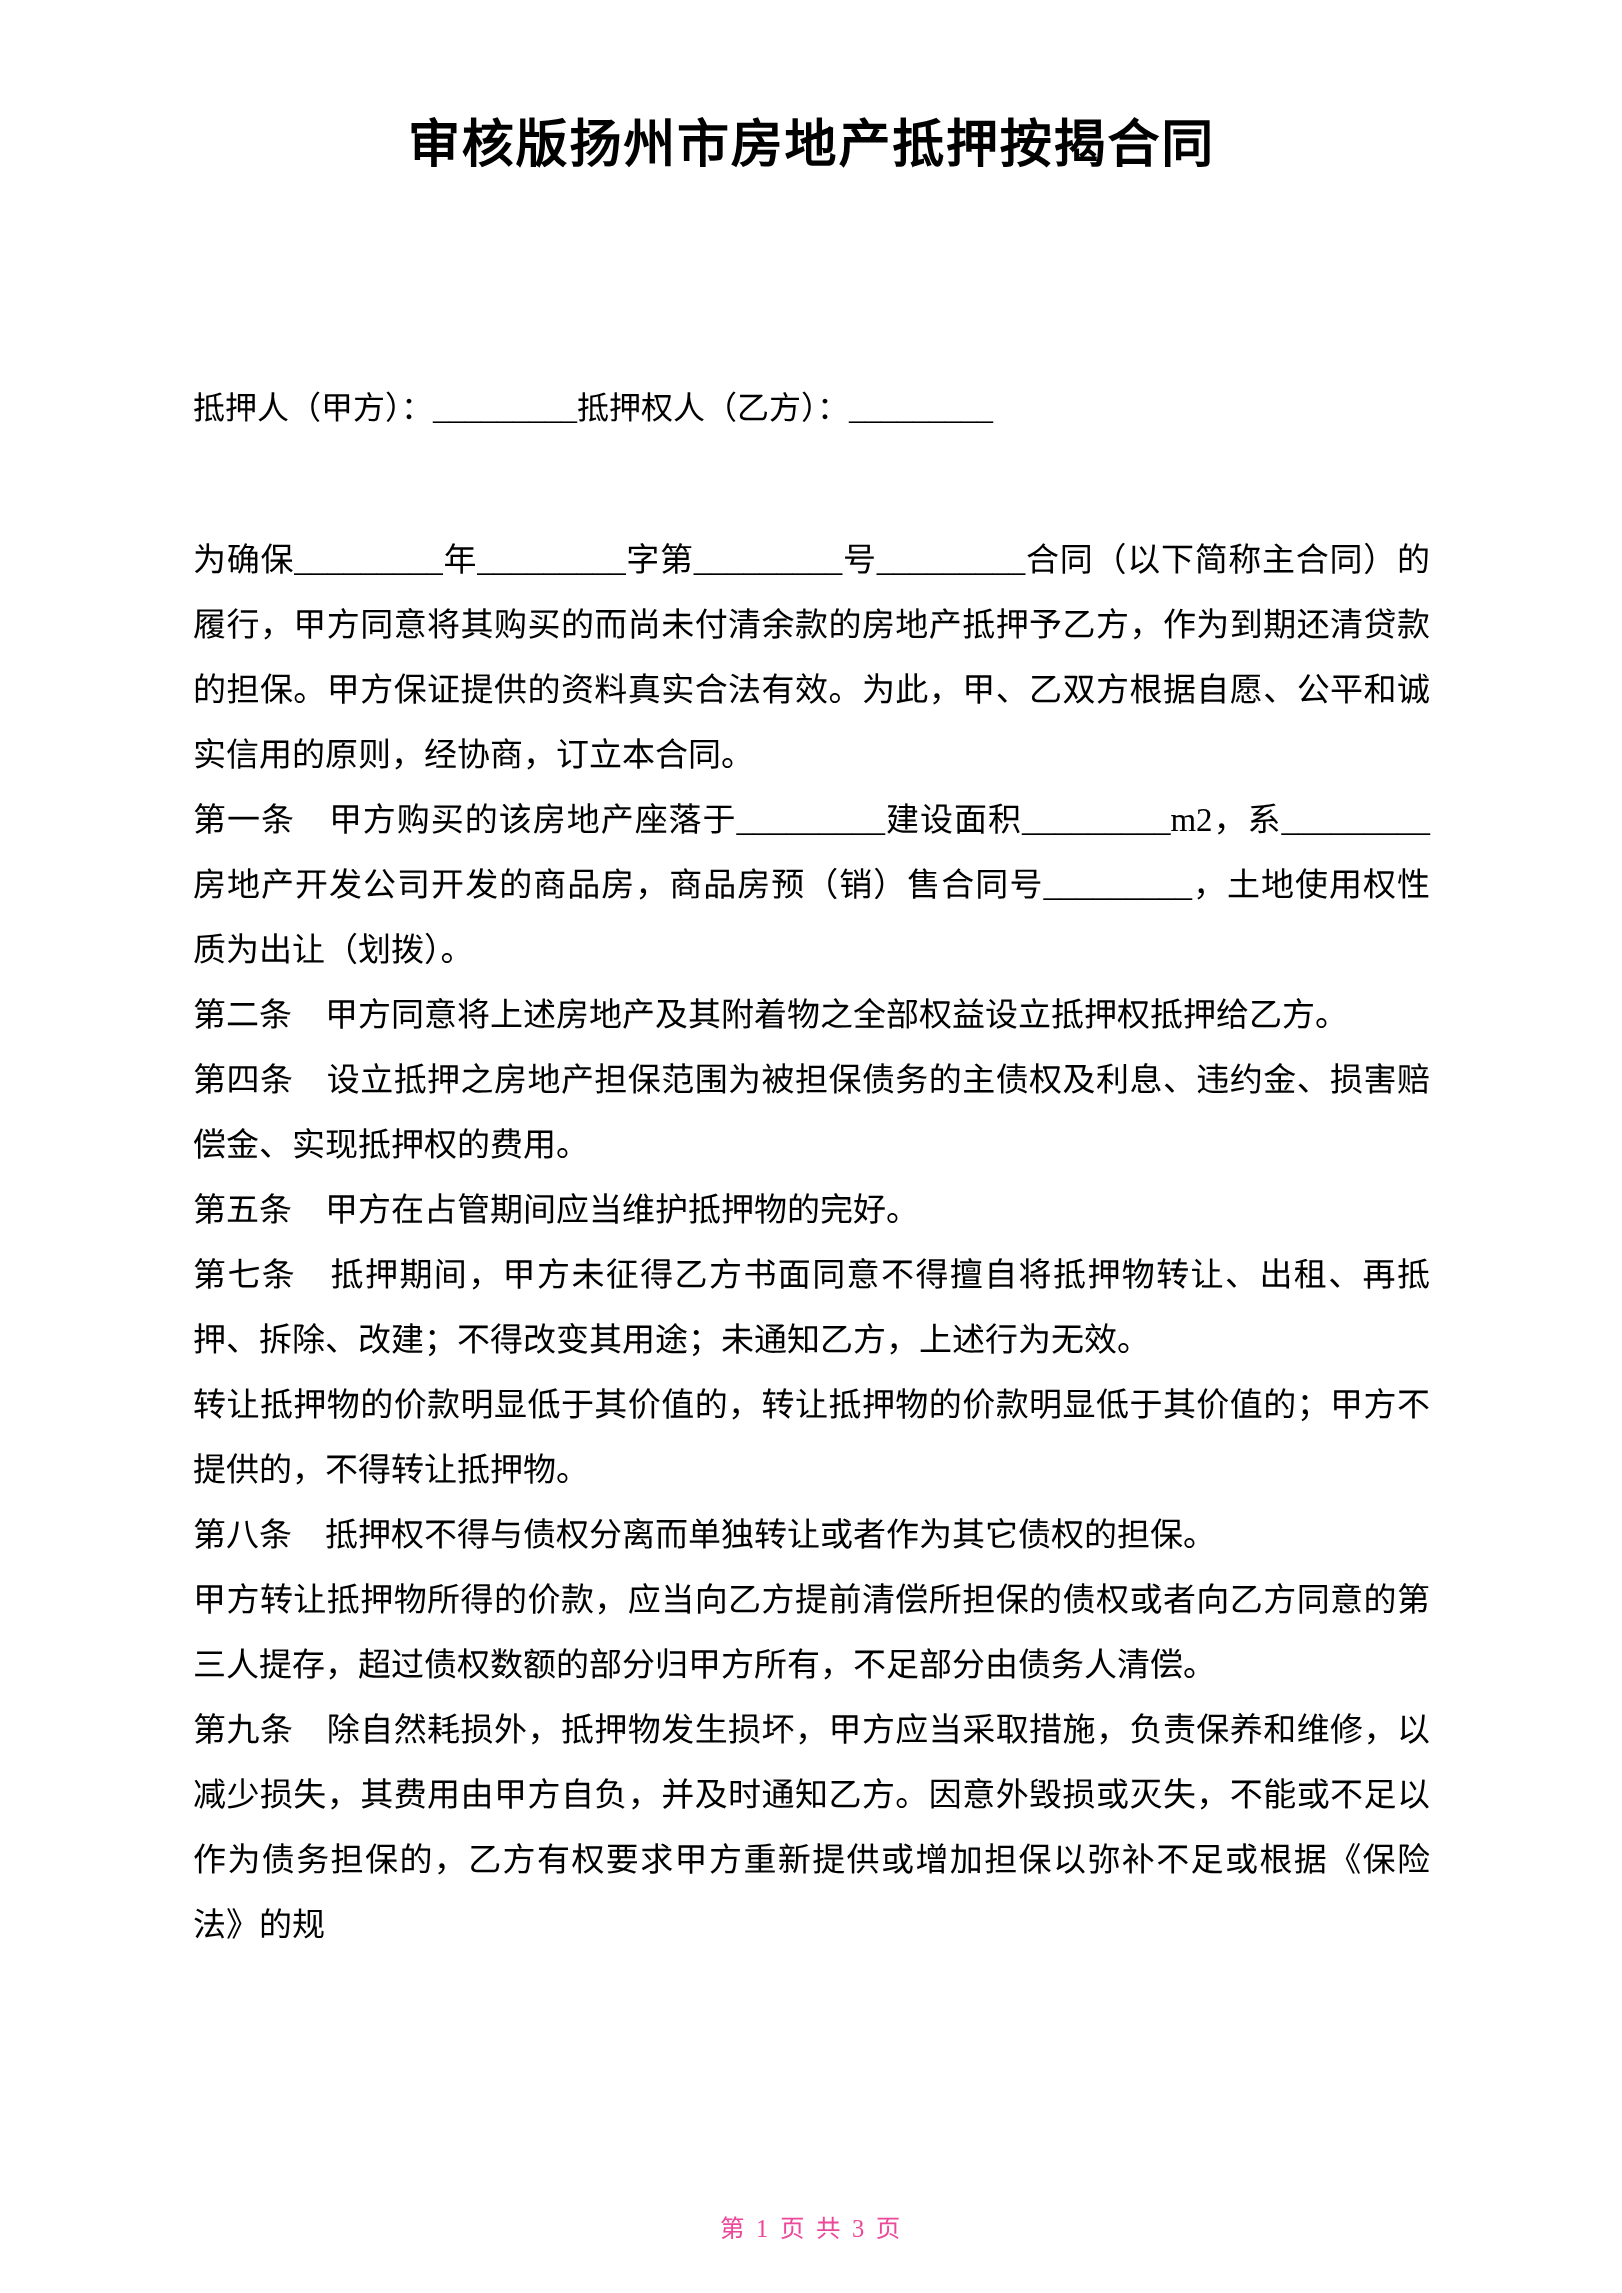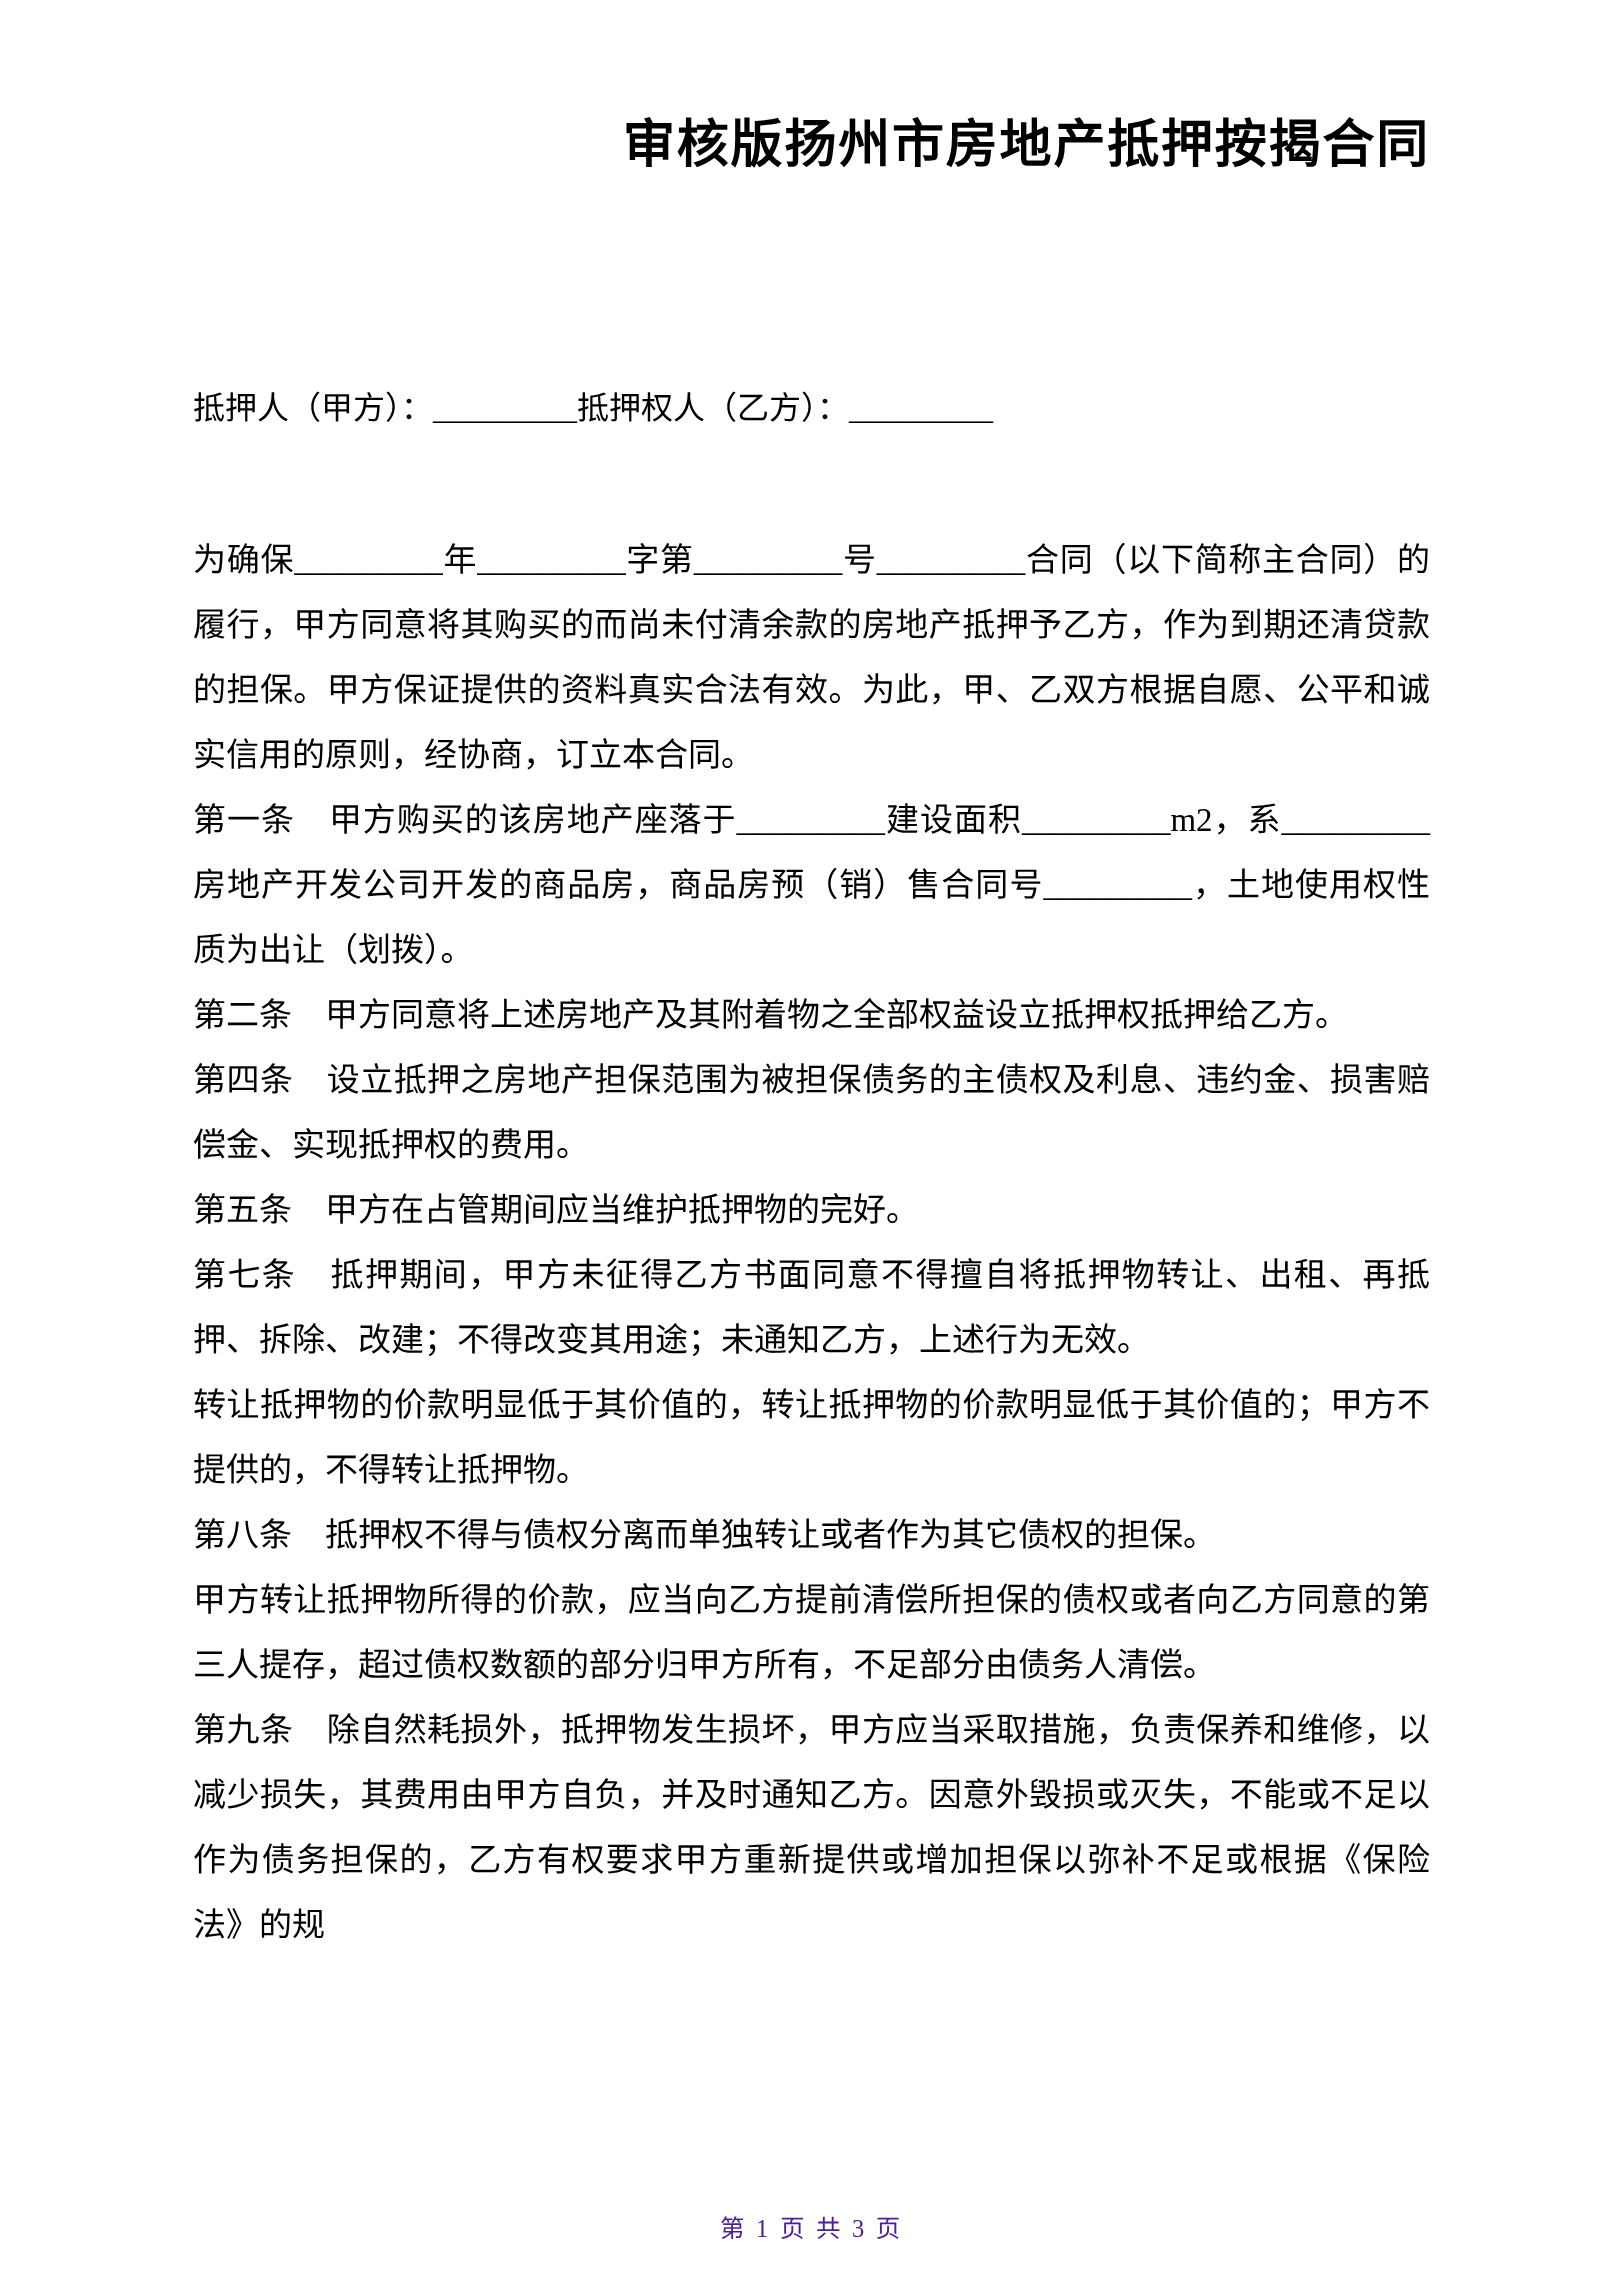--- a/index.html
+++ b/index.html
@@ -14,21 +14,21 @@
     margin: 0 auto;
     background: #ffffff;
     box-sizing: border-box;
     padding: 114px 193px 0 193px;
     font-family: "Liberation Serif", "DejaVu Serif", serif;
     color: #000000;
     overflow: hidden;
   }
   .title {
     margin: 0;
-    text-align: right;
+    text-align: center;
     font-size: 52px;
     font-weight: 700;
     letter-spacing: 1.8px;
     line-height: 1.2;
   }
   .parties {
     margin-top: 200px;
     font-size: 32px;
     line-height: 65px;
     white-space: nowrap;
@@ -52,21 +52,21 @@
     word-break: break-all;
   }
   .footer {
     position: absolute;
     left: 0;
     bottom: 50px;
     width: 100%;
     text-align: center;
     font-size: 24.5px;
     letter-spacing: 2.7px;
-    color: #4c1d95;
+    color: #ec4899;
   }
 </style>
 </head>
 <body>
 
 <div class="page">
 
   <h1 class="title">审核版扬州市房地产抵押按揭合同</h1>
 
   <div class="parties">

